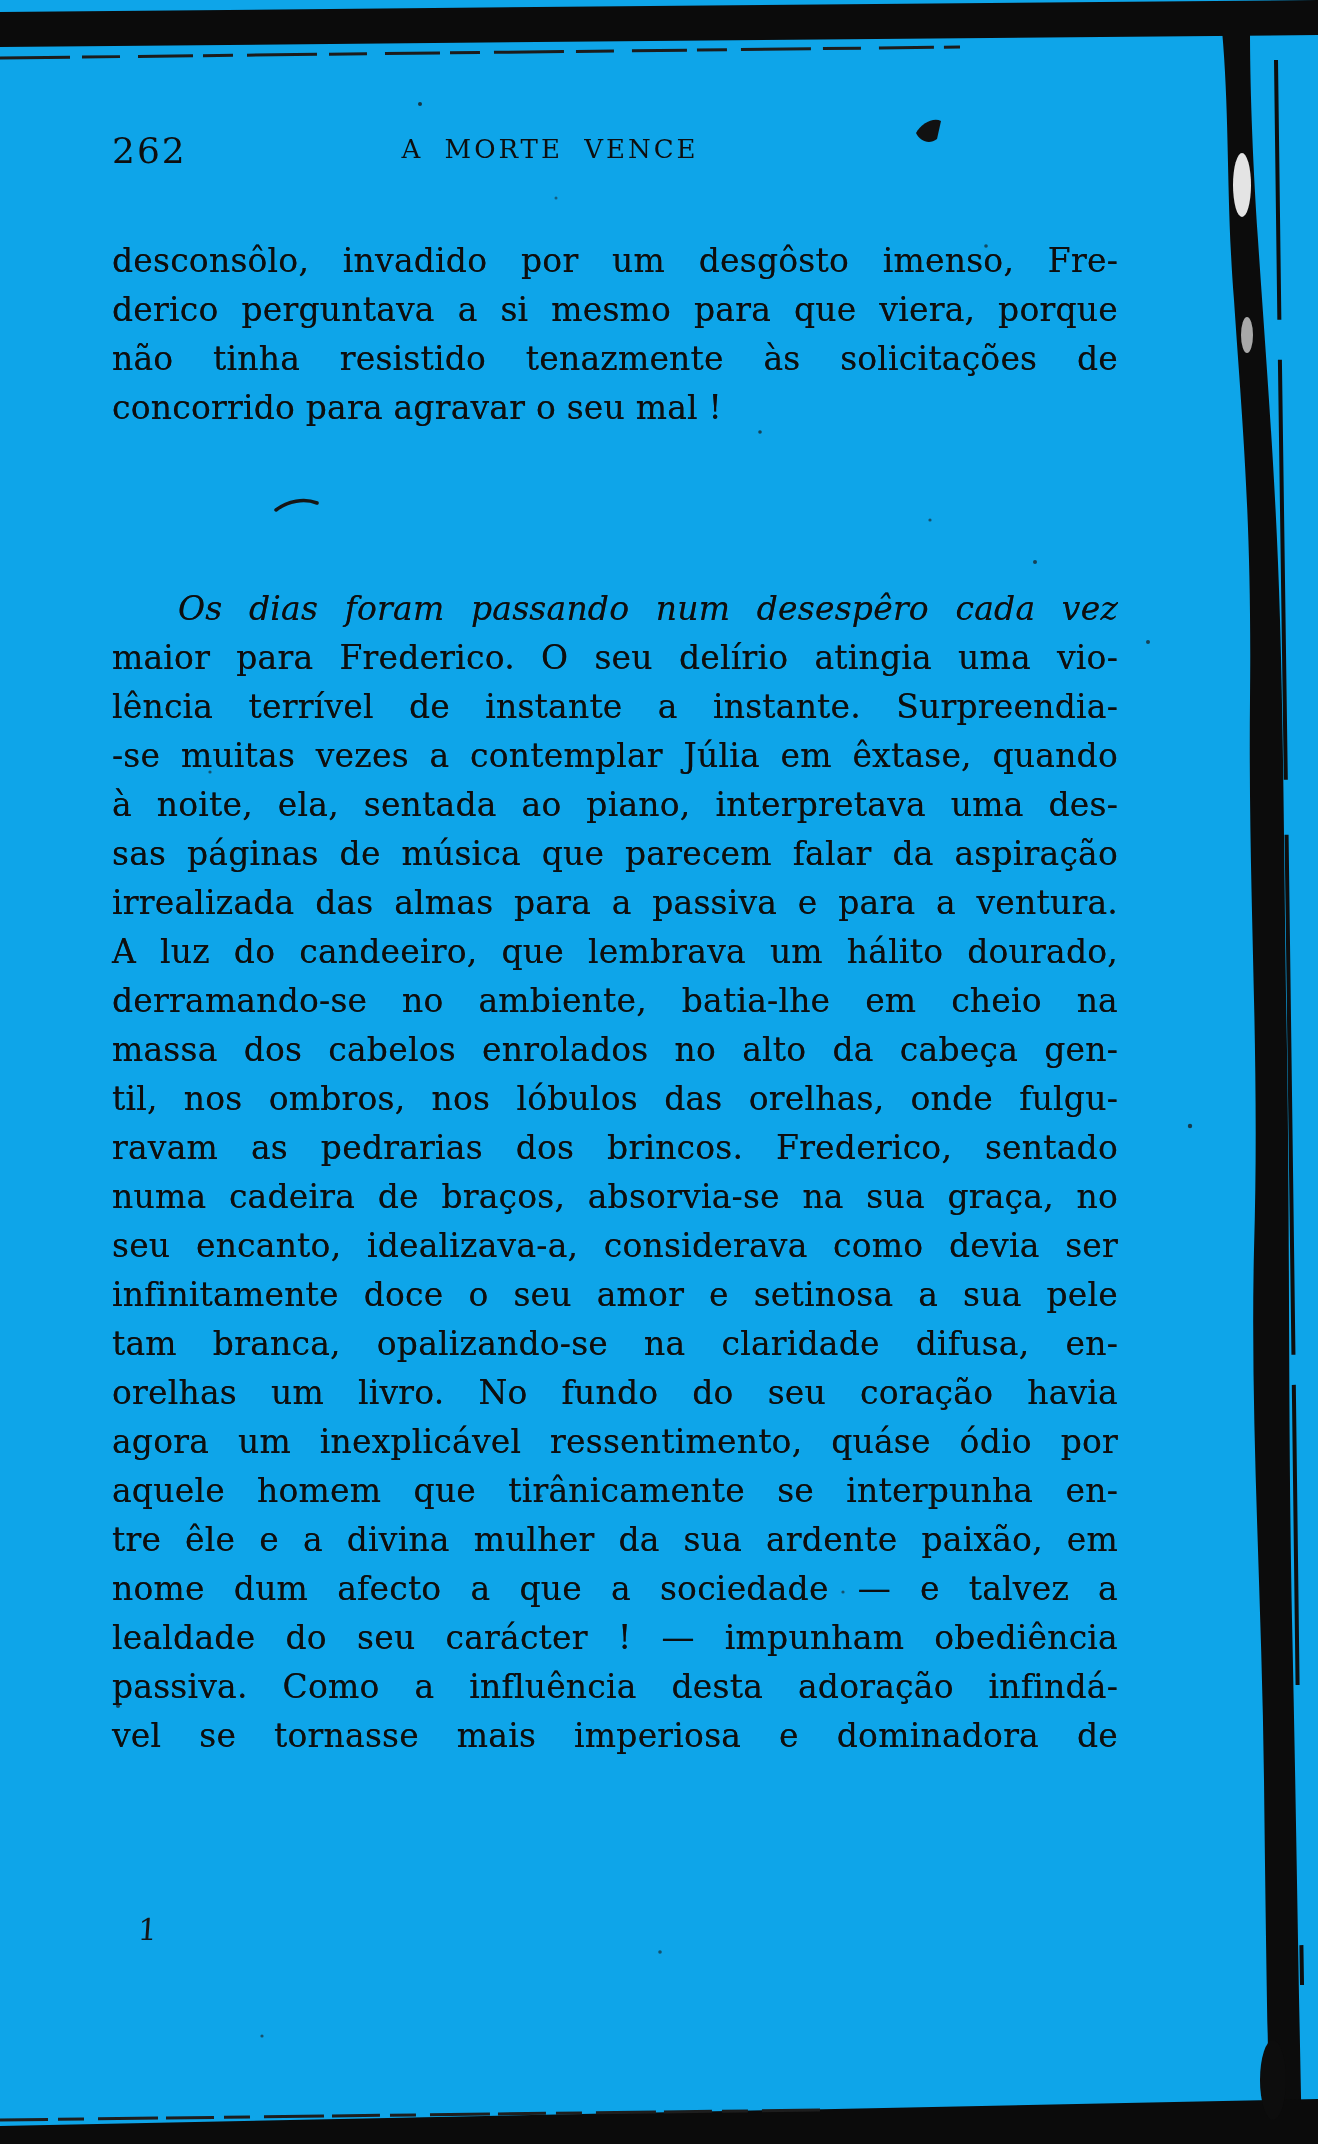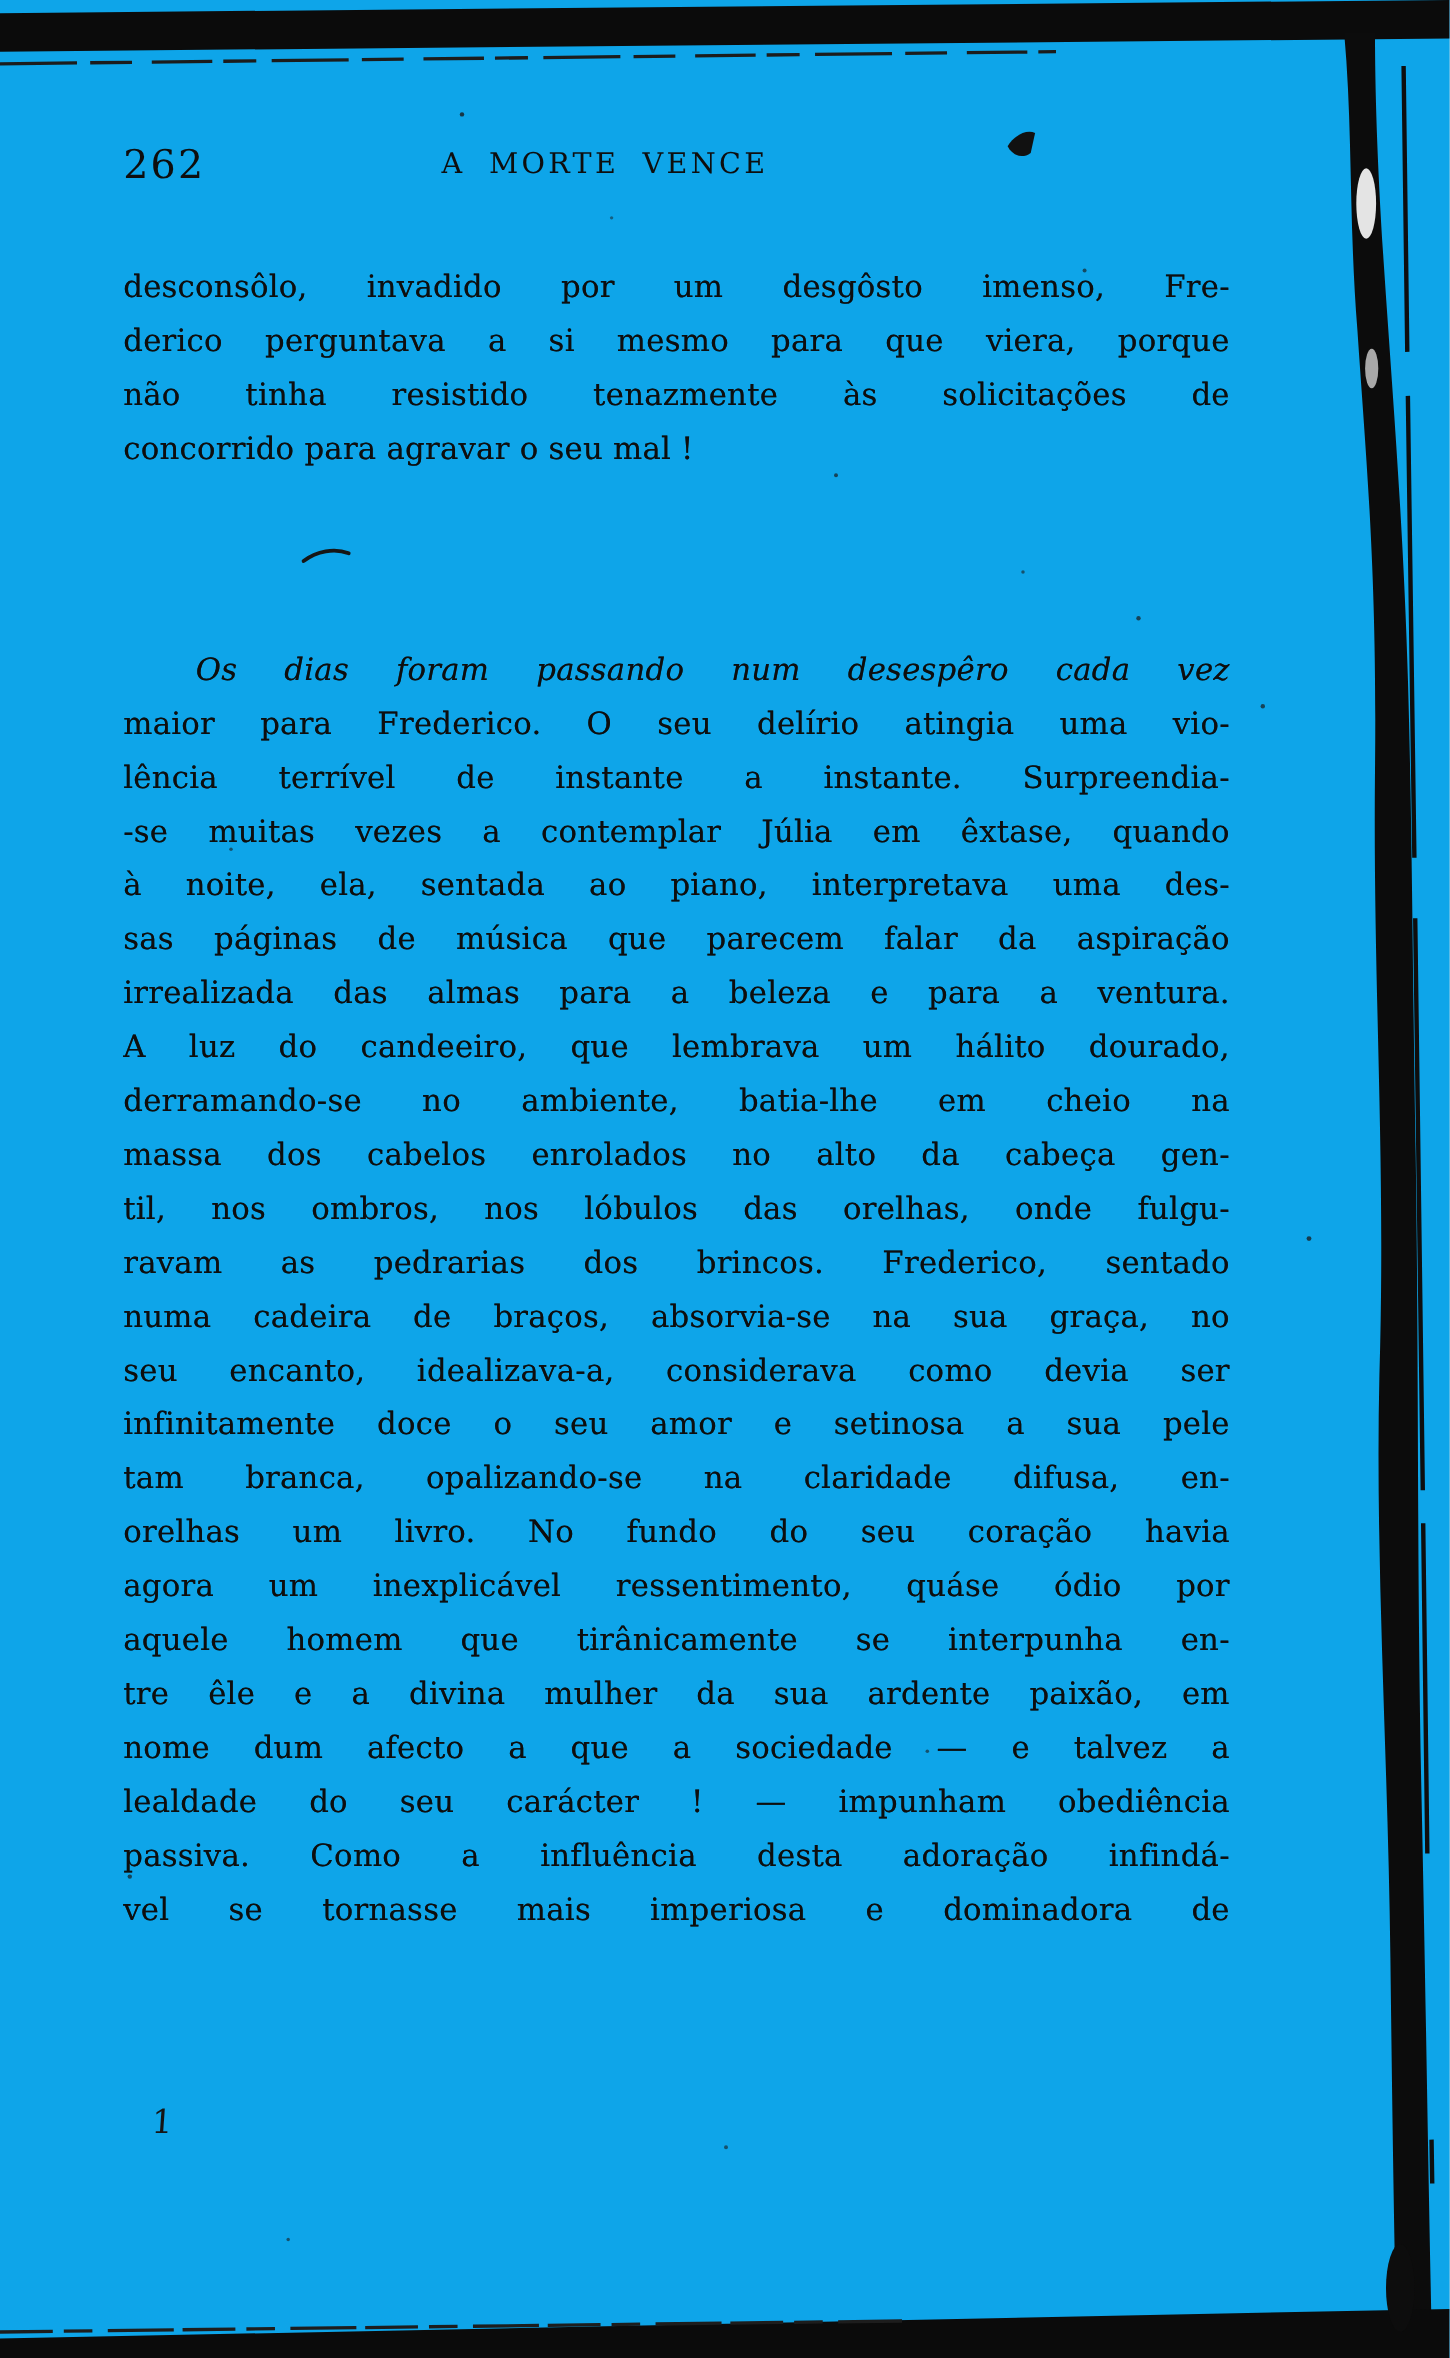--- a/index.html
+++ b/index.html
@@ -23,21 +23,21 @@
     text-align: center;
     font-size: 26px; letter-spacing: 3px; word-spacing: 10px;
   }
   
   .text-block {
     position: absolute; top: 236px; left: 112px; width: 1006px;
   }
   .paragraph { margin: 0; }
   .paragraph + .paragraph { margin-top: 152px; }
   .line {
-    font-size: 28px;
+    font-size: 33px;
     line-height: 49px;
     white-space: normal;
     text-align: justify;
     text-align-last: justify;
     letter-spacing: 0.2px;
     text-shadow: 0 0 0.5px rgba(10,10,10,0.65);
   }
   .paragraph.indent .line:first-child { text-indent: 66px; font-style: italic; }
   .paragraph.ends .line:last-child { text-align-last: left; }
   
@@ -70,21 +70,21 @@
         <div class="line">não tinha resistido tenazmente às solicitações de</div>
         <div class="line">concorrido para agravar o seu mal !</div>
       </div>
       <div class="paragraph indent">
         <div class="line">Os dias foram passando num desespêro cada vez</div>
         <div class="line">maior para Frederico. O seu delírio atingia uma vio-</div>
         <div class="line">lência terrível de instante a instante. Surpreendia-</div>
         <div class="line">-se muitas vezes a contemplar Júlia em êxtase, quando</div>
         <div class="line">à noite, ela, sentada ao piano, interpretava uma des-</div>
         <div class="line">sas páginas de música que parecem falar da aspiração</div>
-        <div class="line">irrealizada das almas para a beleza e para a ventura.</div>
+        <div class="line">irrealizada das almas para a passiva e para a ventura.</div>
         <div class="line">A luz do candeeiro, que lembrava um hálito dourado,</div>
         <div class="line">derramando-se no ambiente, batia-lhe em cheio na</div>
         <div class="line">massa dos cabelos enrolados no alto da cabeça gen-</div>
         <div class="line">til, nos ombros, nos lóbulos das orelhas, onde fulgu-</div>
         <div class="line">ravam as pedrarias dos brincos. Frederico, sentado</div>
         <div class="line">numa cadeira de braços, absorvia-se na sua graça, no</div>
         <div class="line">seu encanto, idealizava-a, considerava como devia ser</div>
         <div class="line">infinitamente doce o seu amor e setinosa a sua pele</div>
         <div class="line">tam branca, opalizando-se na claridade difusa, en-</div>
         <div class="line">orelhas um livro. No fundo do seu coração havia</div>

